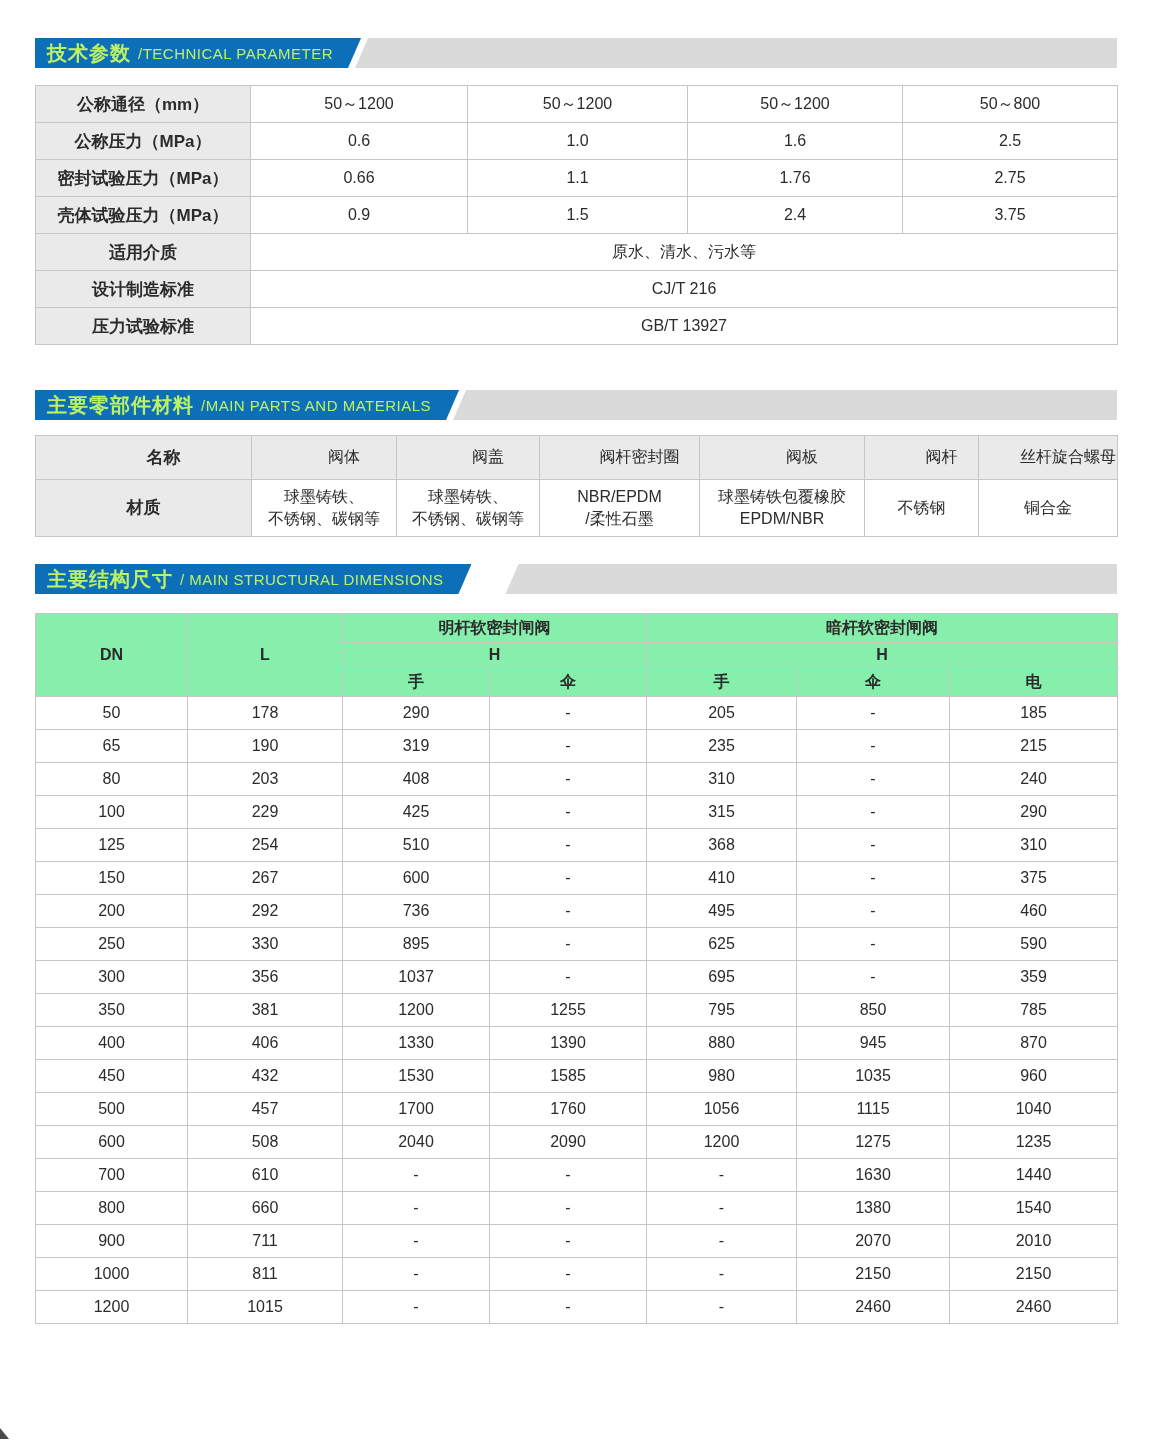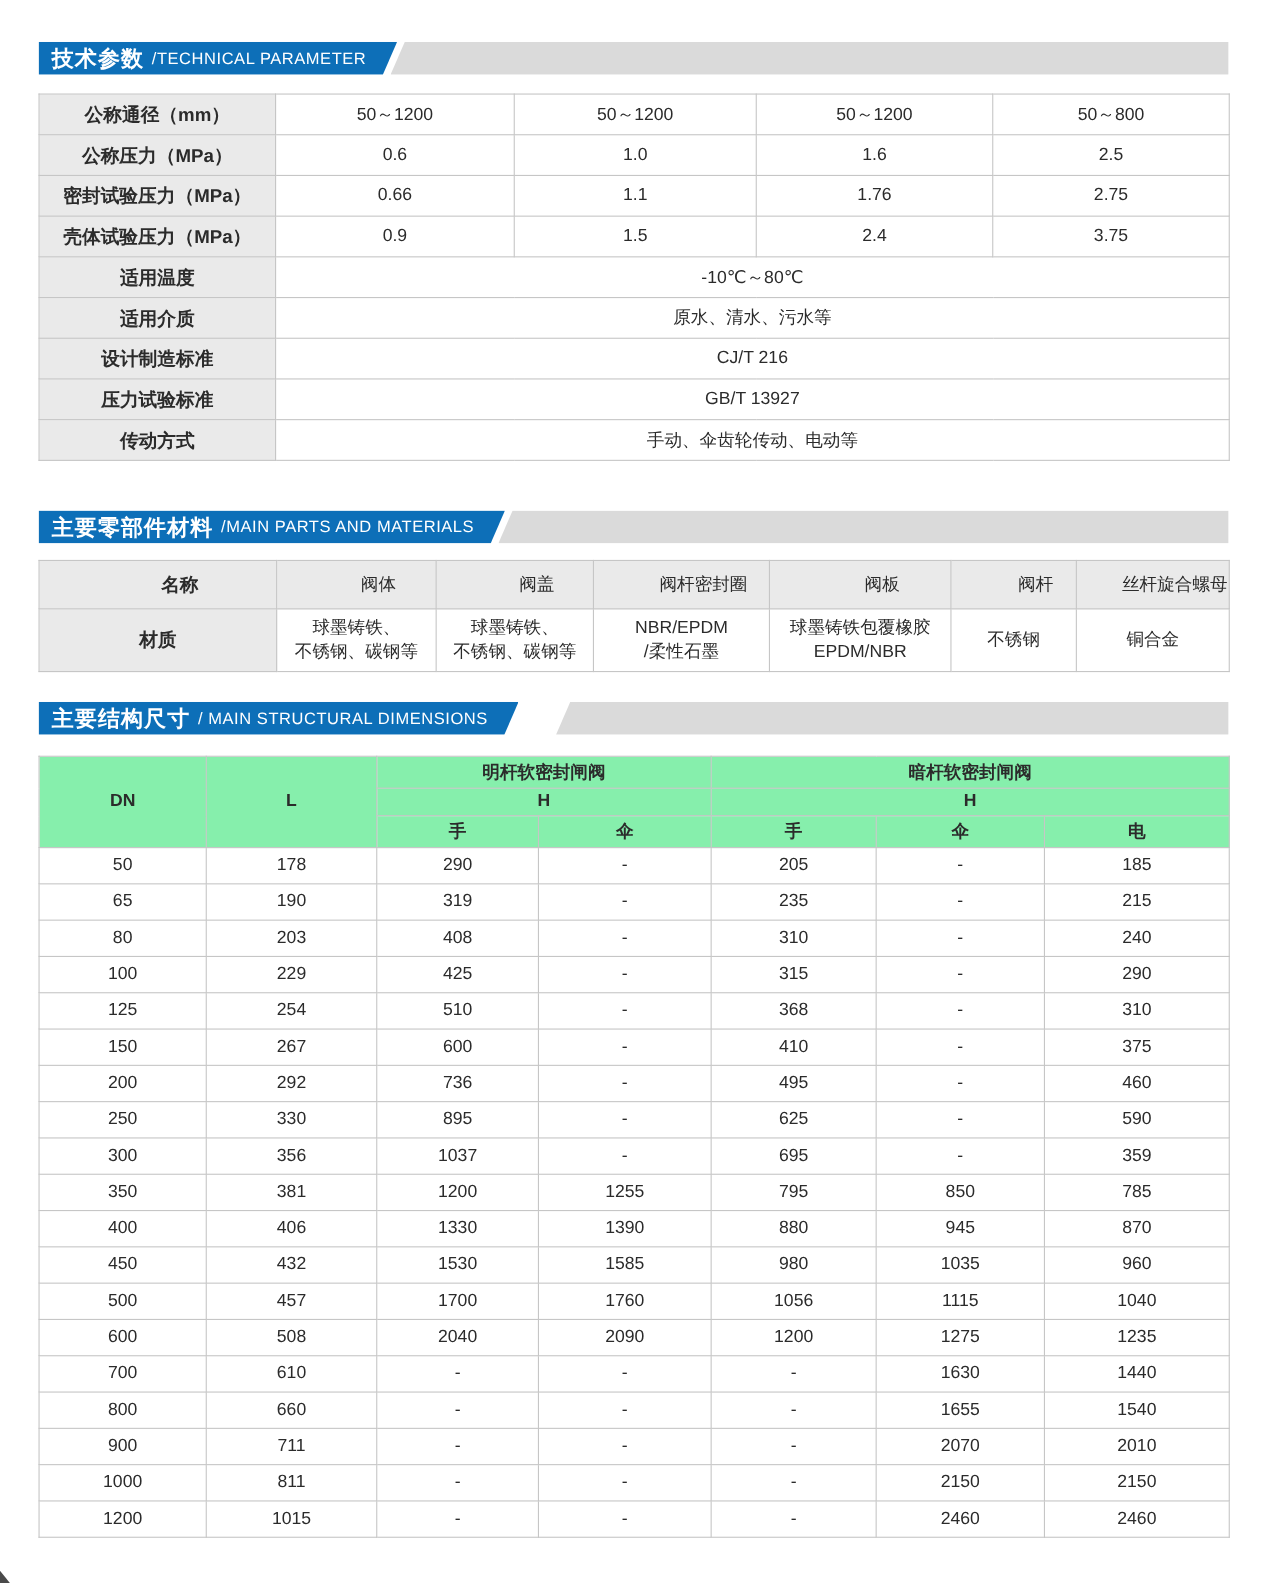--- a/index.html
+++ b/index.html
@@ -7,21 +7,21 @@
   body {
     width:1151px; height:1442px;
     font-family:"Liberation Sans","DejaVu Sans",sans-serif;
     color:#2b2b2b;
   }
   .page { position:relative; width:1151px; height:1442px; padding:38px 34px 0 35px; overflow:hidden; }
 
   
   .banner { display:flex; height:30px; align-items:stretch; }
   .banner-blue {
-    background:#0d6fb8; color:#ffffff;
+    background:#0d6fb8; color:#bef264;
     display:flex; align-items:center; white-space:nowrap;
     padding:0 28px 0 12px;
     clip-path:polygon(0 0, 100% 0, calc(100% - 13px) 100%, 0 100%);
   }
   .banner-zh { font-size:20px; font-weight:bold; letter-spacing:1px; }
   .banner-en { font-size:15px; margin-left:7px; letter-spacing:.5px; }
   .banner-gray {
     flex:1; background:#dadada; margin-left:-6px;
     clip-path:polygon(13px 0, 100% 0, 100% 100%, 0 100%);
   }
@@ -98,38 +98,30 @@
           <td>2.75</td>
         </tr>
         <tr>
           <td class="hd lbl">壳体试验压力（MPa）</td>
           <td>0.9</td>
           <td>1.5</td>
           <td>2.4</td>
           <td>3.75</td>
         </tr>
         <tr>
-          <td class="hd lbl">适用温度</td>
-          <td colspan="4">-10℃～80℃</td>
-        </tr>
-        <tr>
           <td class="hd lbl">适用介质</td>
           <td colspan="4">原水、清水、污水等</td>
         </tr>
         <tr>
           <td class="hd lbl">设计制造标准</td>
           <td colspan="4">CJ/T 216</td>
         </tr>
         <tr>
           <td class="hd lbl">压力试验标准</td>
           <td colspan="4">GB/T 13927</td>
-        </tr>
-        <tr>
-          <td class="hd lbl">传动方式</td>
-          <td colspan="4">手动、伞齿轮传动、电动等</td>
         </tr>
       </tbody>
   </table>
 
   <div class="banner sec2">
     <div class="banner-blue">
       <span class="banner-zh">主要零部件材料</span>
       <span class="banner-en">/MAIN PARTS AND MATERIALS</span>
     </div>
     <div class="banner-gray"></div>
@@ -343,21 +335,21 @@
           <td>-</td>
           <td>1630</td>
           <td>1440</td>
         </tr>
         <tr>
           <td>800</td>
           <td>660</td>
           <td>-</td>
           <td>-</td>
           <td>-</td>
-          <td>1655</td>
+          <td>1380</td>
           <td>1540</td>
         </tr>
         <tr>
           <td>900</td>
           <td>711</td>
           <td>-</td>
           <td>-</td>
           <td>-</td>
           <td>2070</td>
           <td>2010</td>

